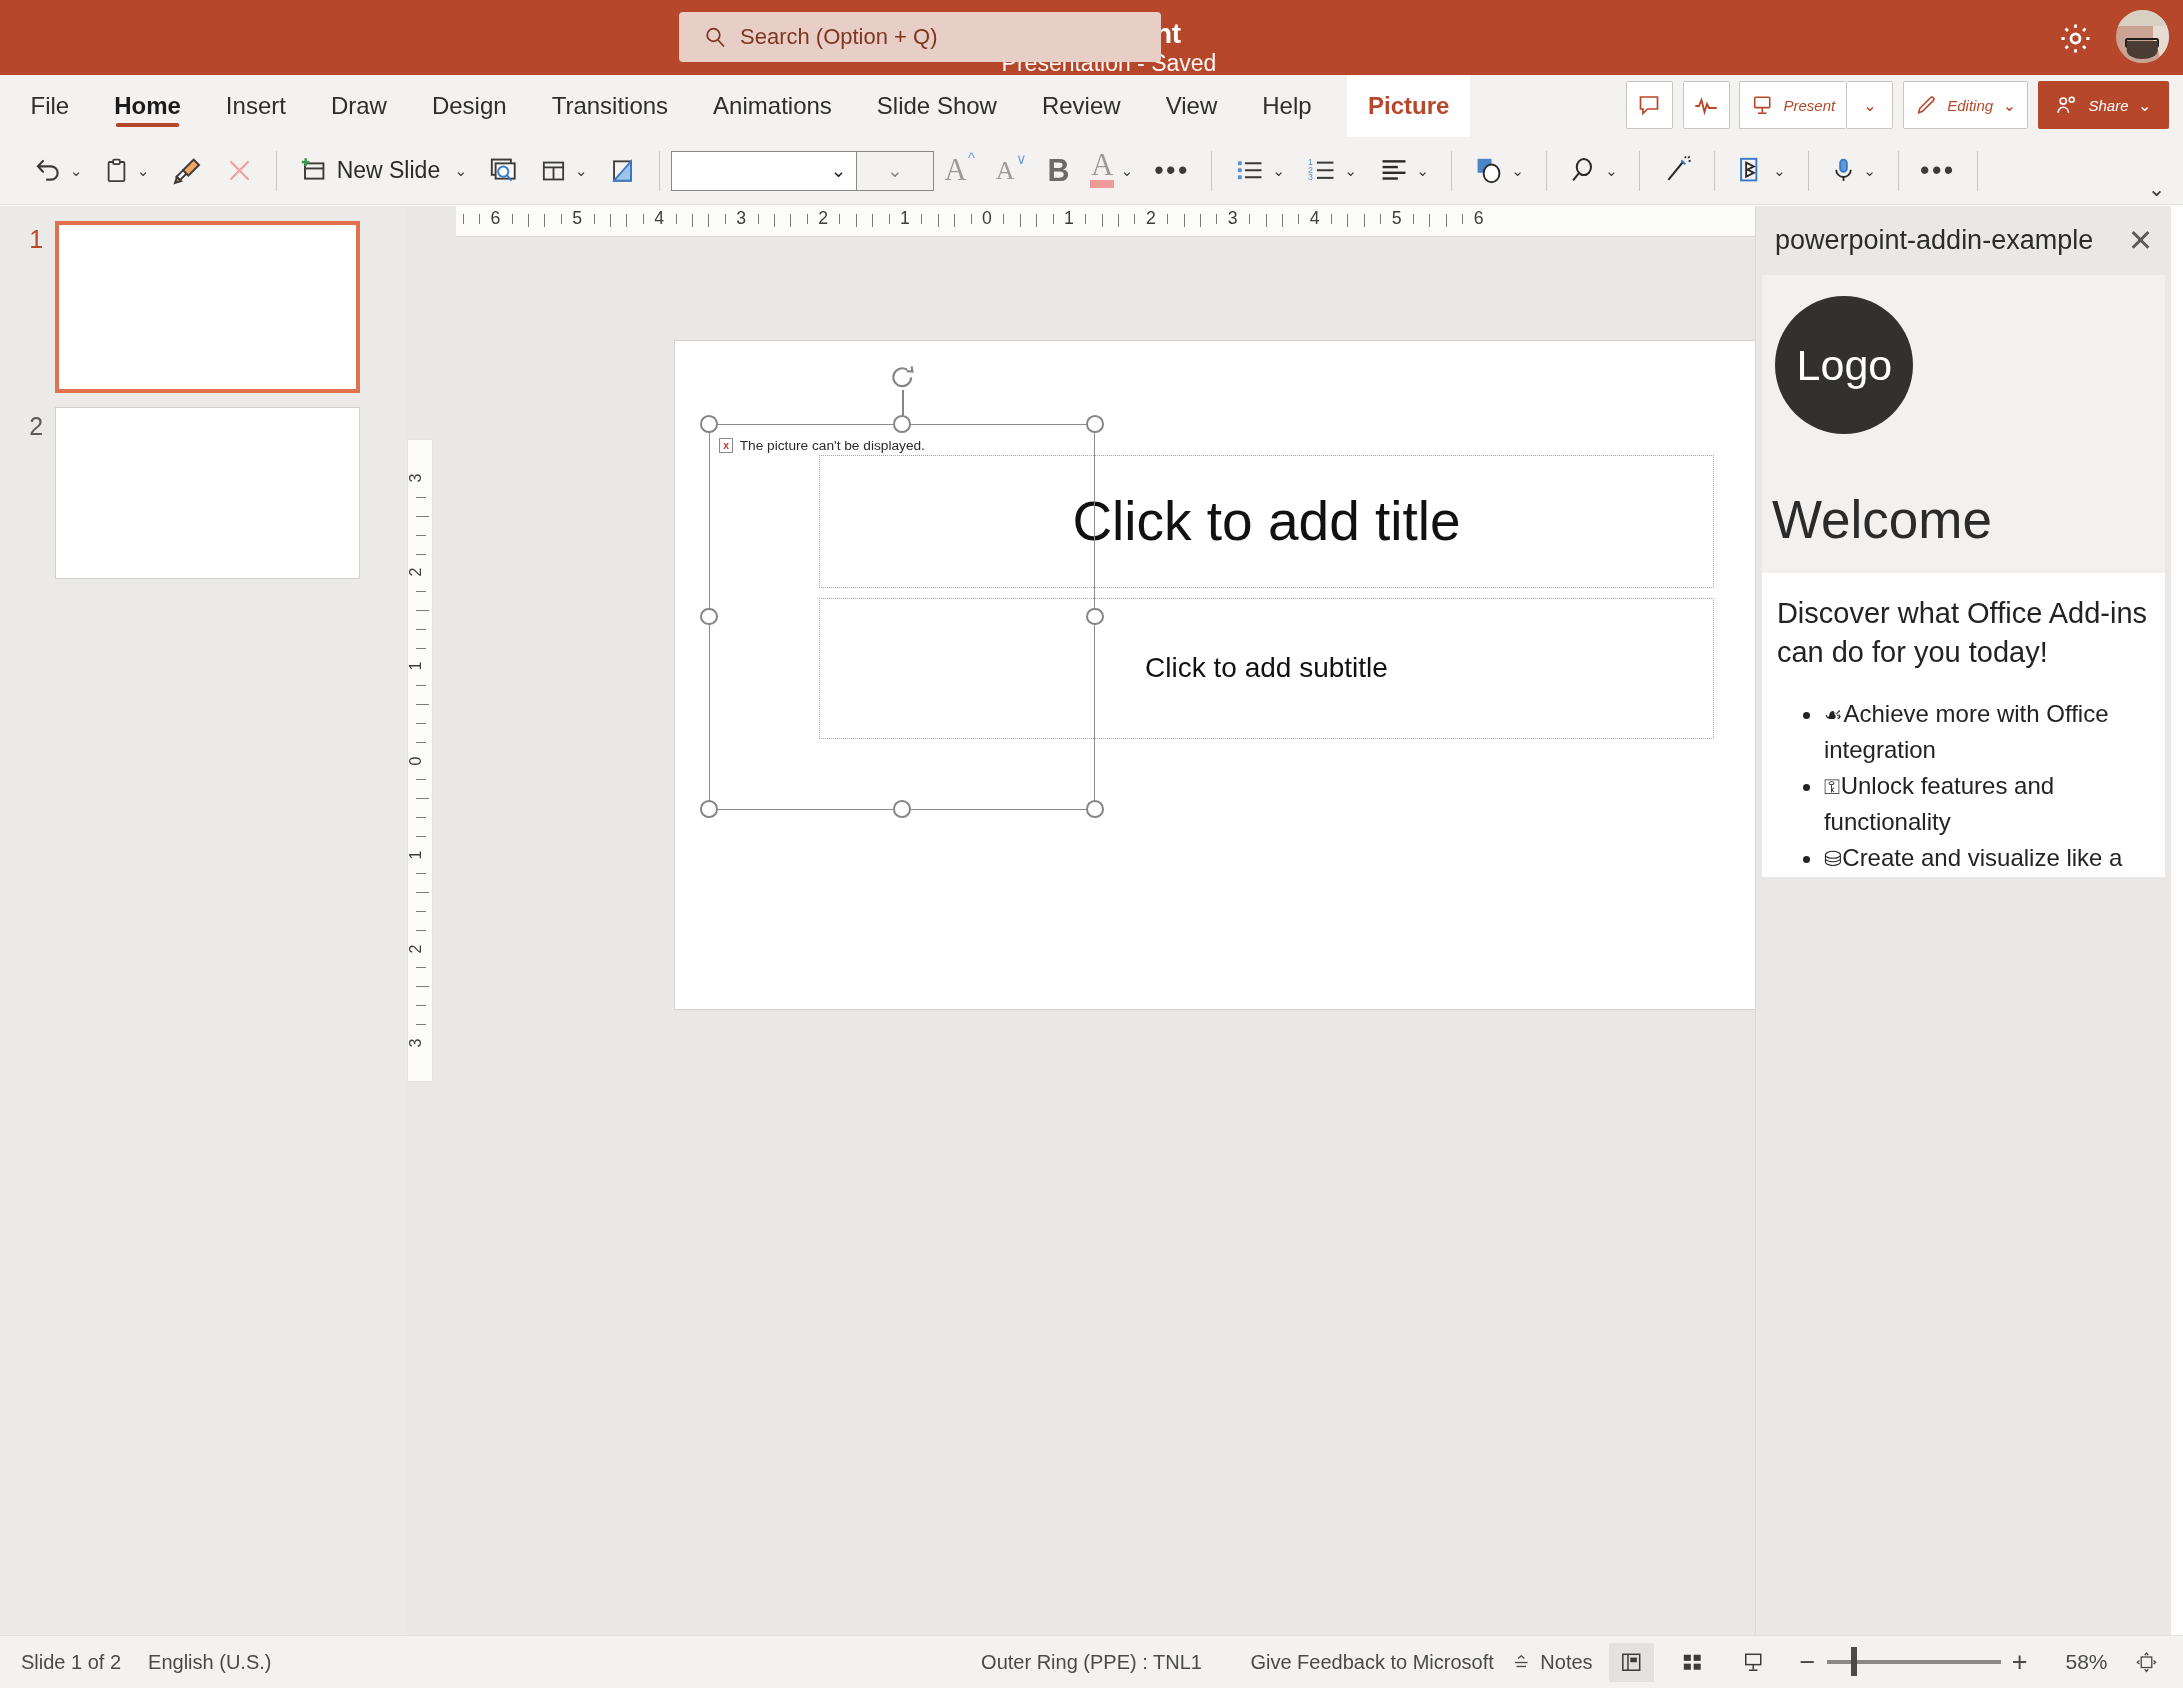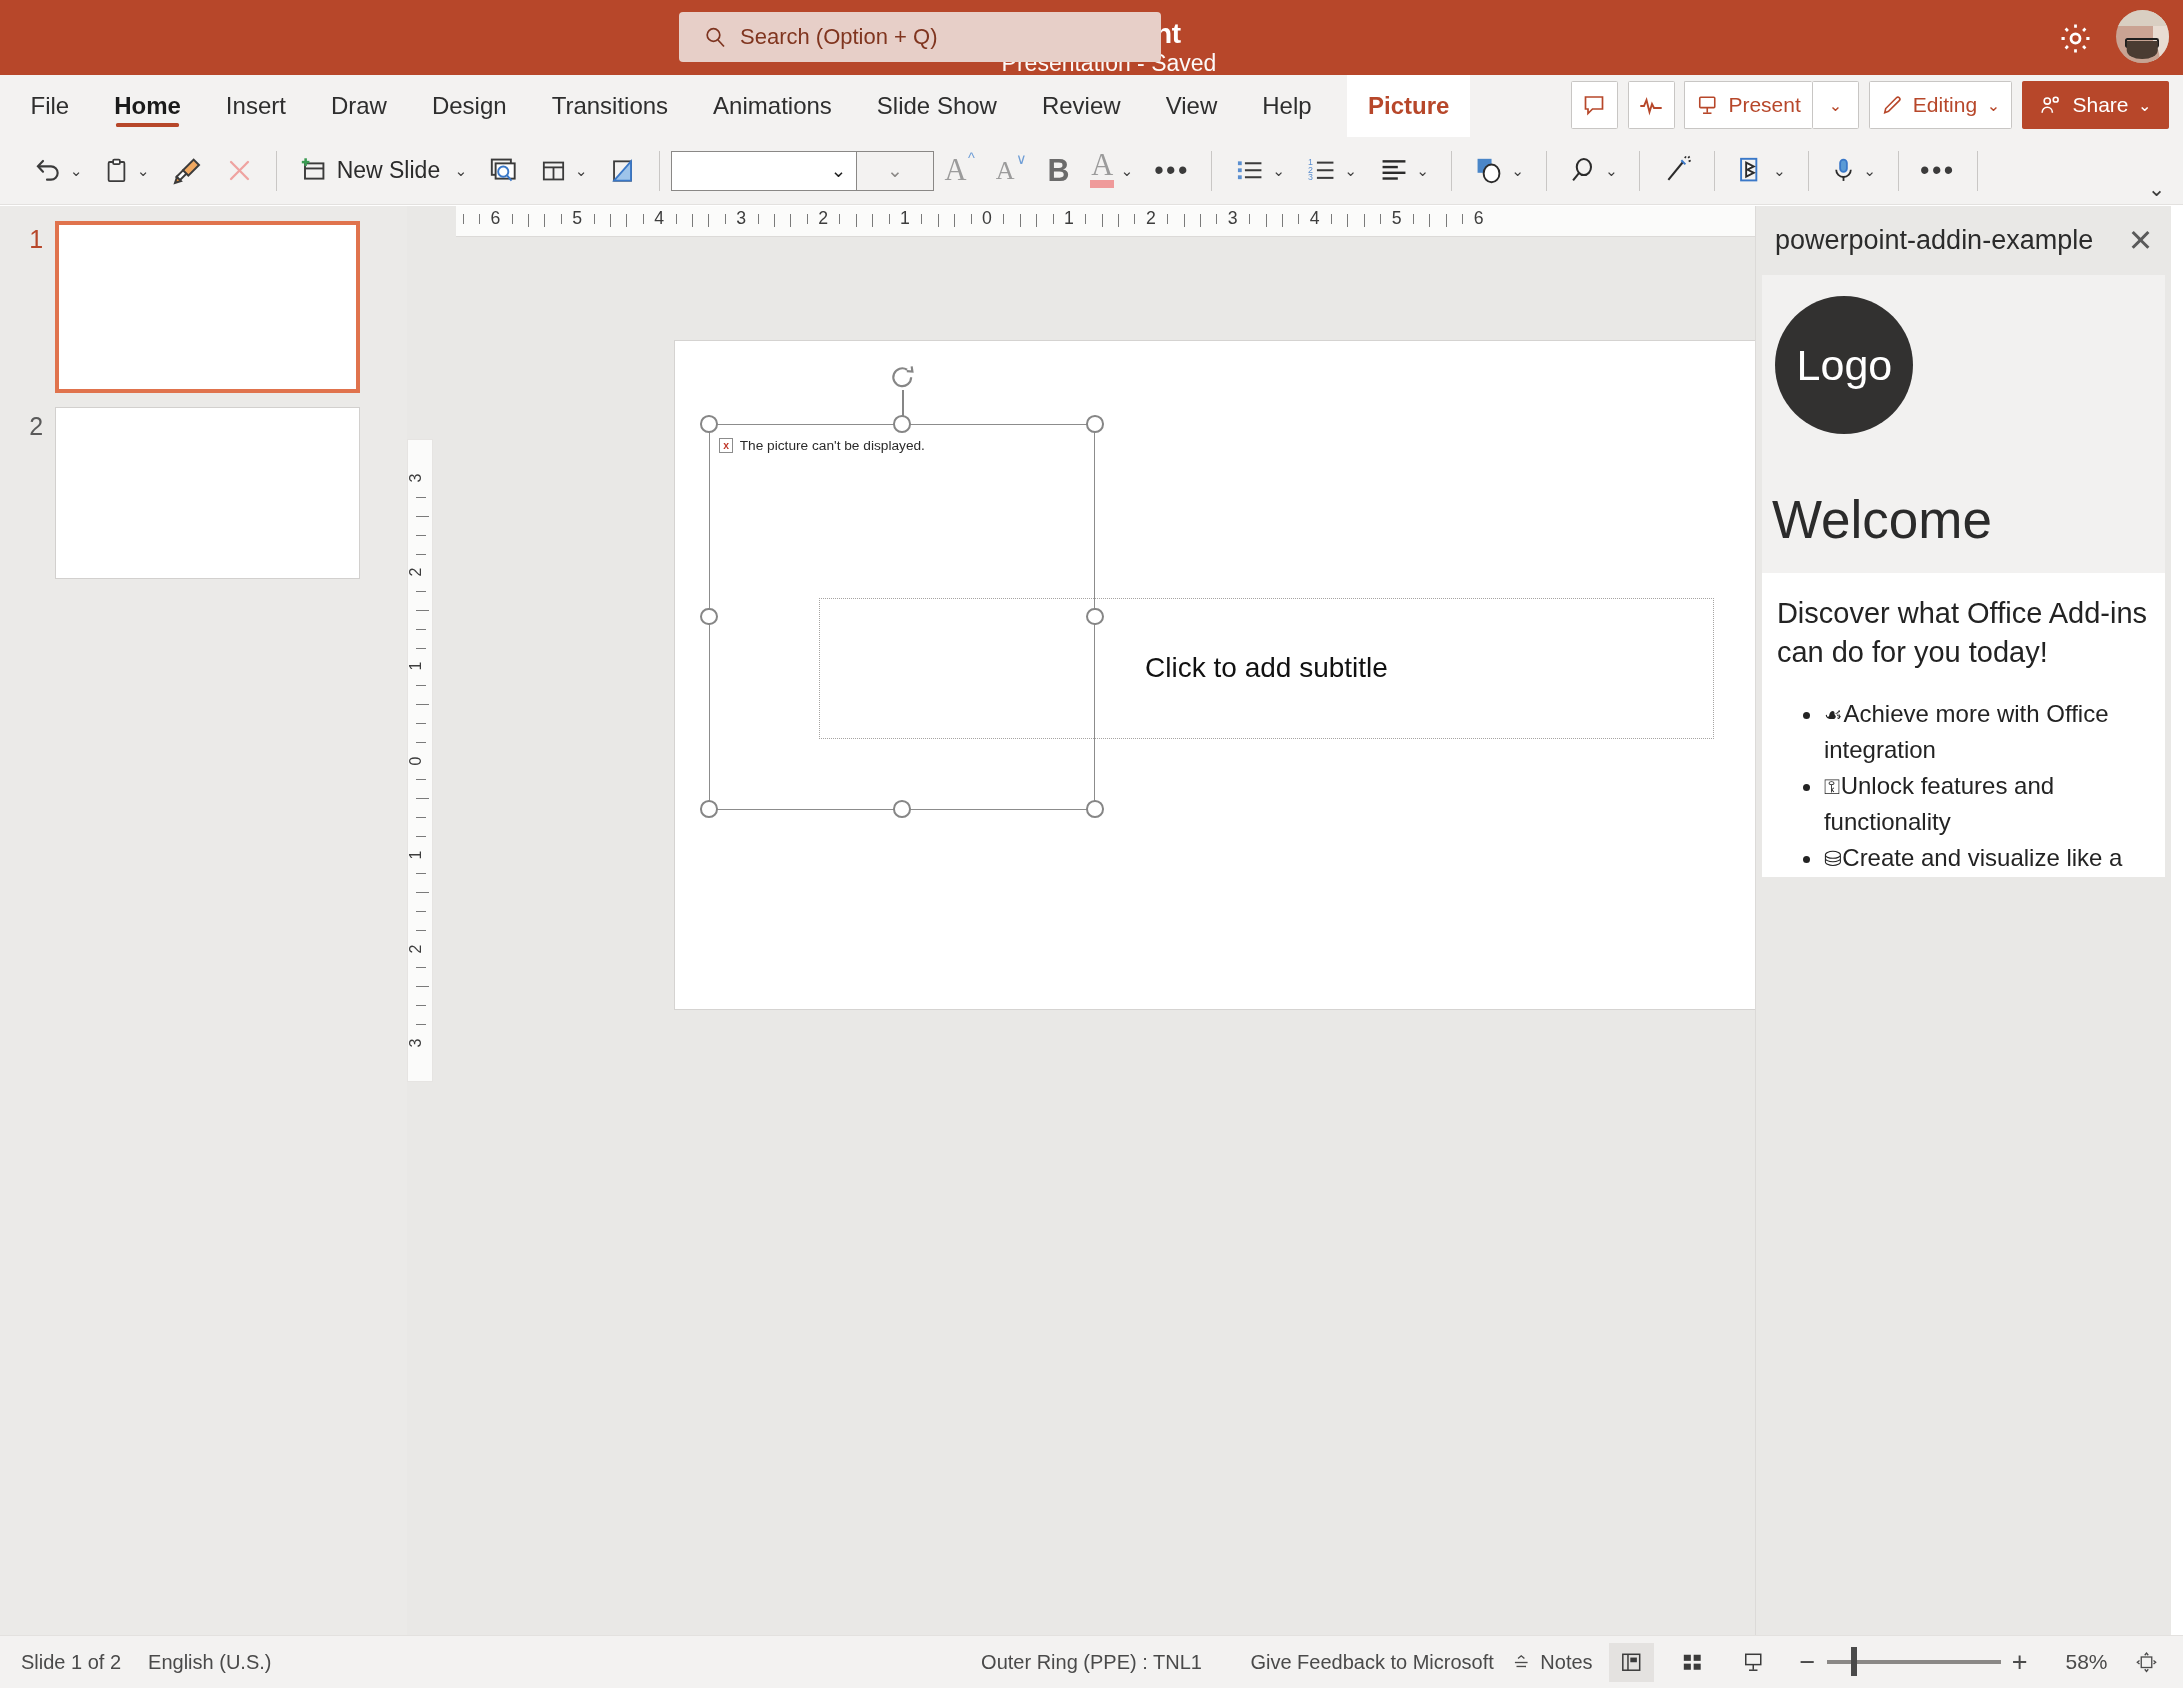--- a/index.html
+++ b/index.html
@@ -84,21 +84,21 @@
   }
   .tab.contextual::after { display: none; }
 
   .ribbon-right { position: absolute; right: 14.5px; top: 6.4px; display: flex; align-items: center; gap: 9.6px; }
   .rbtn {
     height: 48px; border: 0.8px solid #c8c6c4; background: #fff;
     display: flex; align-items: center; justify-content: center;
     padding: 0 11.2px; cursor: pointer; border-radius: 1.6px;
   }
   .rbtn.sq { width: 47px; padding: 0; }
-  .rbtn-label { font-size: 21px; color: #b7472a; margin-left: 9.6px; white-space: nowrap; }
+  .rbtn-label { font-size: 15px; color: #b7472a; margin-left: 9.6px; white-space: nowrap; font-style: italic; }
   .rbtn-group { display: flex; }
   .rbtn-group .rbtn:first-child { border-right: none; }
   .chev-sm { font-size: 16px; color: #b7472a; margin-left: 9.6px; }
   .share-btn {
     height: 48px; background: #b7472a; border: 0.8px solid #b7472a; color: #fff;
     display: flex; align-items: center; padding: 0 16px; cursor: pointer; border-radius: 1.6px;
   }
   .share-btn .rbtn-label { color: #fff; }
   .share-btn .chev-sm { color: #fff; }
 
@@ -658,20 +658,23 @@
           <div class="tk" style="top: 85.2%; width: 13px;"></div>
           <div class="tk" style="top: 88.1333%; width: 9.6px;"></div>
           <div class="tk" style="top: 91.0667%; width: 9.6px;"></div>
           <div class="num" style="top: 94%;">3</div>
         </div>
     </div>
 
     <div class="canvas-wrap">
       <div class="slide">
 
+        <div class="ph ph-title">
+          <span>Click to add title</span>
+        </div>
         <div class="ph ph-sub">
           <span>Click to add subtitle</span>
         </div>
 
         <div class="picsel">
           <div class="rot-stem"></div>
           <div class="rot-handle">
             <svg width="30.5" height="30.5" viewBox="0 0 24 24" fill="none" stroke="#868686" stroke-width="1.7">
               <path d="M19 12a7 7 0 1 1-3.2-5.9"></path>
                 <polyline points="19.4,3.4 20,7.6 15.6,7.2"></polyline>

